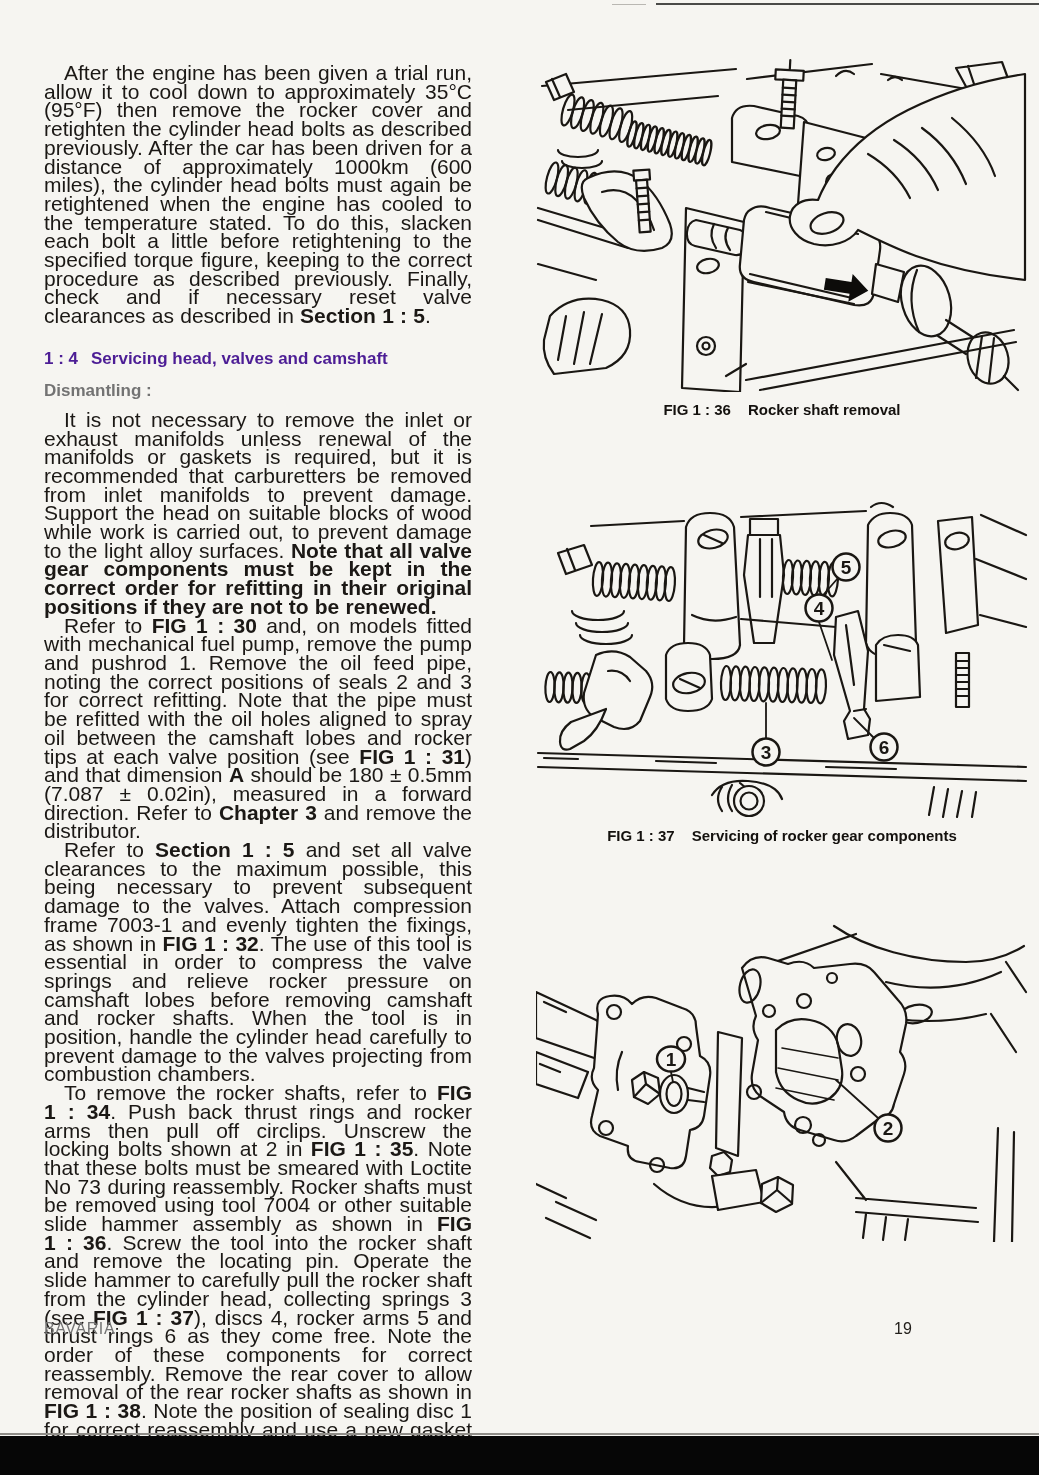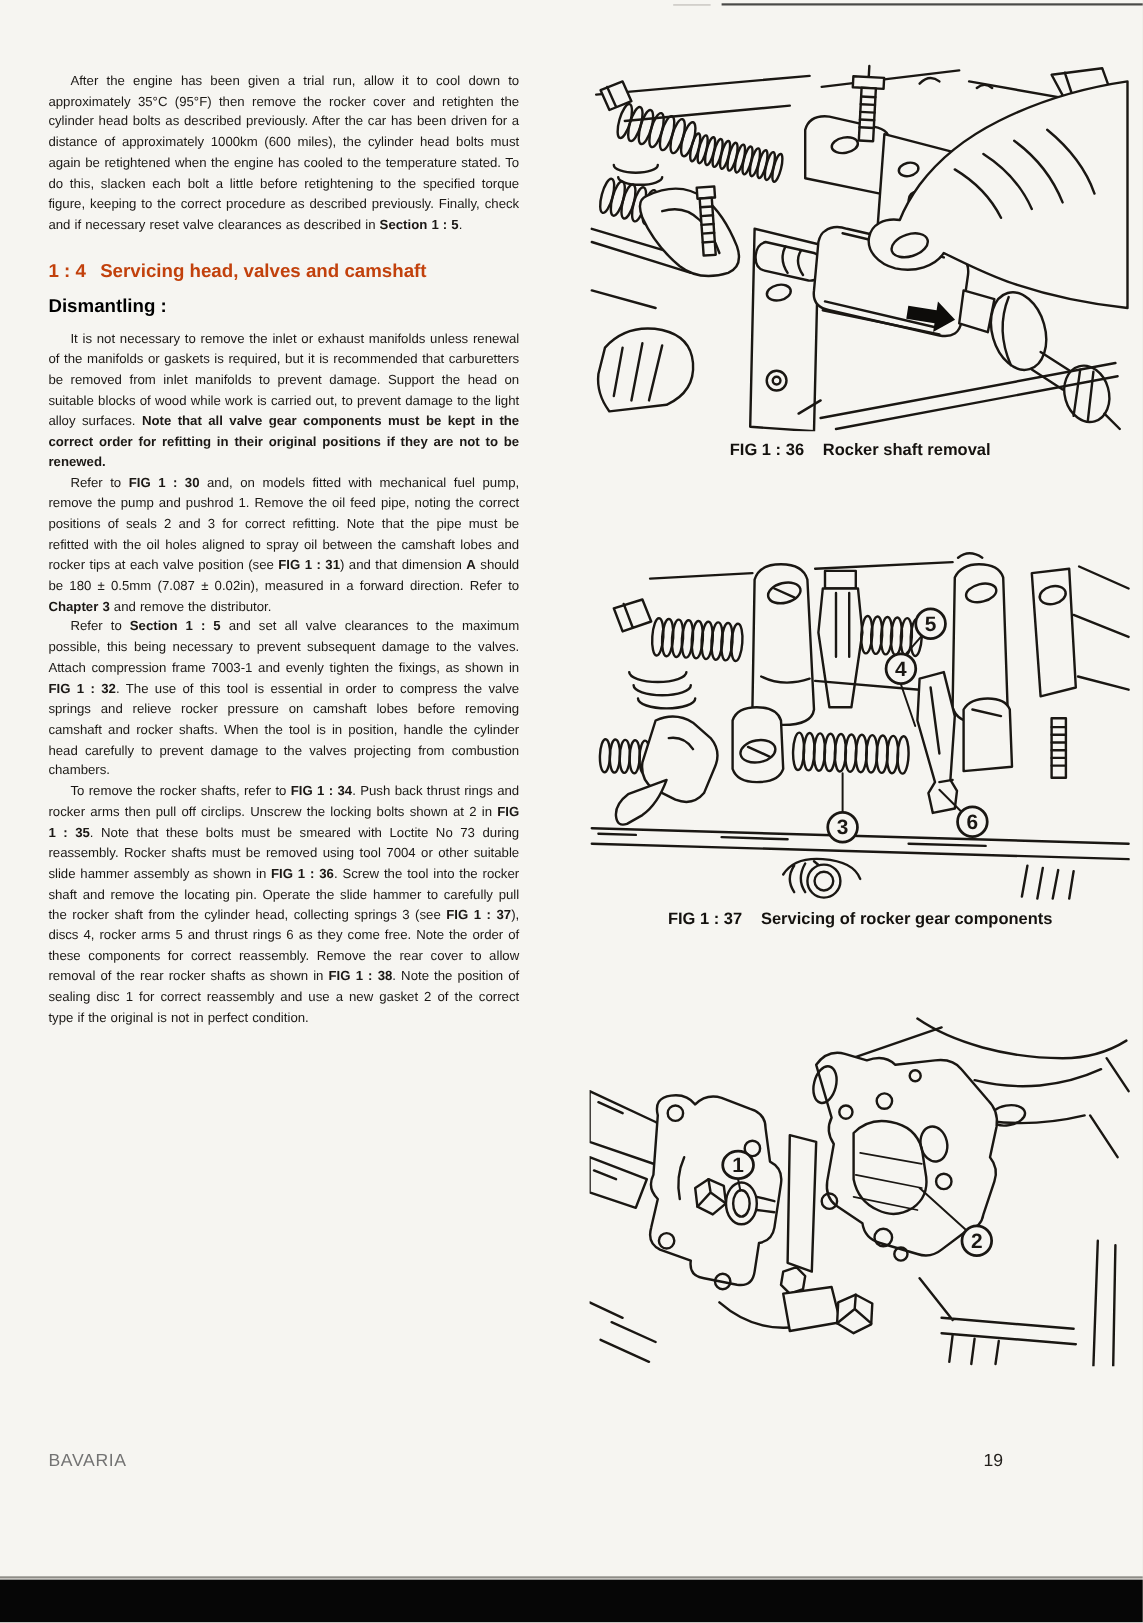--- a/index.html
+++ b/index.html
@@ -1,25 +1,25 @@
 <!DOCTYPE html>
 <html><head>
 <meta charset="utf-8">
 <style>
   html,body{margin:0;padding:0;background:#d8d6d0;}
   .page{position:relative;width:1039px;height:1475px;background:#f6f5f1;overflow:hidden;
         font-family:"Liberation Sans", sans-serif;color:#191613;}
   .top-rule{position:absolute;left:656px;top:3px;width:383px;height:2px;background:#4a4a48;}
   .top-rule-speck{position:absolute;left:612px;top:4px;width:34px;height:1px;background:#b9b7b2;}
   .col-text{position:absolute;left:44px;top:64px;width:428px;}
-  p.body{margin:0;font-size:12px;line-height:18.7px;text-align:justify;text-indent:20px;
+  p.body{margin:0;font-size:21px;line-height:18.7px;text-align:justify;text-indent:20px;
          color:#1b1815;word-spacing:0.4px;}
-  h2.sec{margin:23px 0 0 0;font-size:17px;line-height:20px;font-weight:bold;color:#c2410c;}
+  h2.sec{margin:23px 0 0 0;font-size:17px;line-height:20px;font-weight:bold;color:#4c1d95;}
   h2.sec .num{margin-right:13px;}
-  h3.sub{margin:12px 0 10px 0;font-size:17px;line-height:20px;font-weight:bold;color:#000000;}
+  h3.sub{margin:12px 0 10px 0;font-size:17px;line-height:20px;font-weight:bold;color:#737373;}
   .fig{position:absolute;left:536px;width:492px;}
   .fig-1{top:58px;} .fig-2{top:495px;} .fig-3{top:922px;}
   .cap{margin-top:9px;text-align:center;font-size:15px;font-weight:bold;color:#14110e;}
   .cap .cl{margin-right:17px;}
   svg.illus{display:block;}
   .footer-brand{position:absolute;left:44px;top:1320px;font-size:16px;letter-spacing:0.6px;color:#737373;}
   .page-number{position:absolute;left:894px;top:1320px;font-size:16px;color:#23201c;}
   .gray-line{position:absolute;left:0;top:1433px;width:1039px;height:2px;background:#8f8d88;}
   .black-band{position:absolute;left:0;top:1436px;width:1039px;height:39px;background:#060606;}
 </style>

